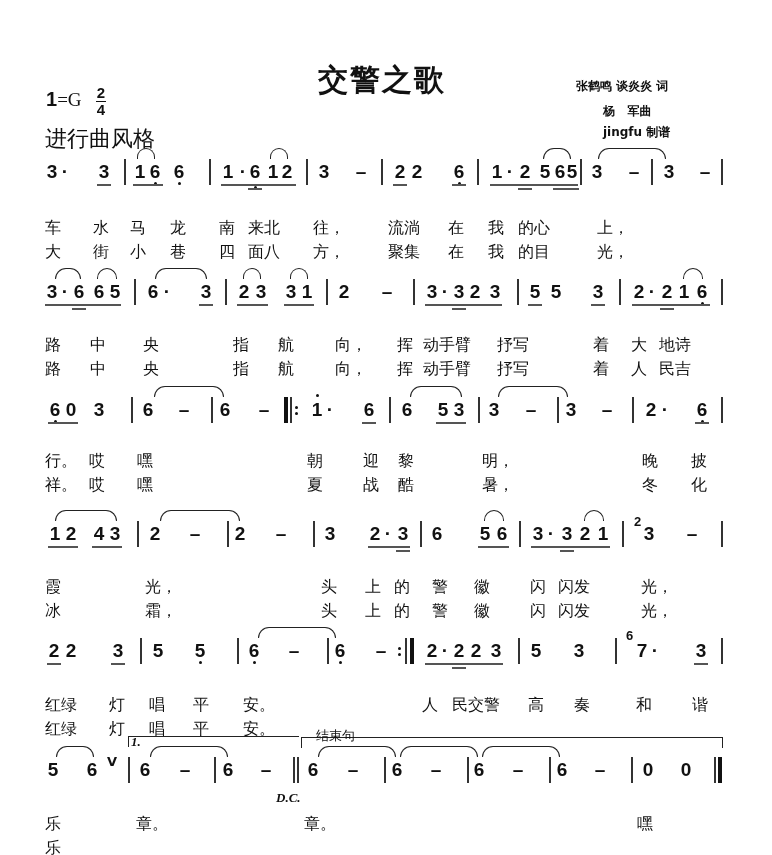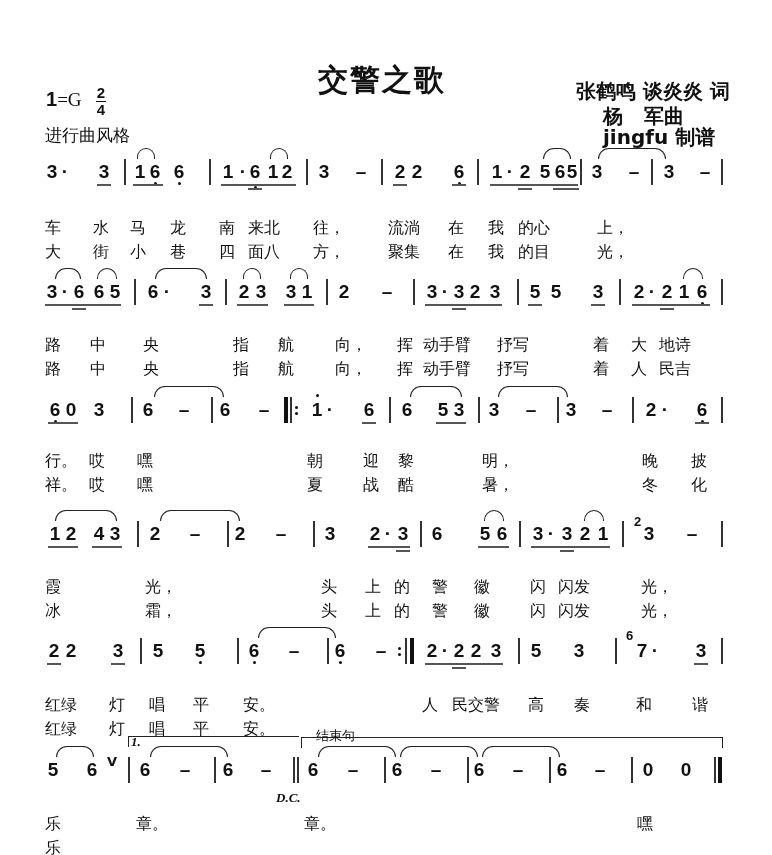--- a/index.html
+++ b/index.html
@@ -1,24 +1,24 @@
 <!DOCTYPE html>
 <html><head>
 <meta charset="utf-8">
 <style>
   html,body{margin:0;padding:0;background:#fff;}
   body{width:772px;height:855px;position:relative;overflow:hidden;color:#111;}
   .abs{position:absolute;}
   .title{left:318px;top:60px;font-family:"DejaVu Serif",serif;font-size:30px;font-weight:bold;letter-spacing:2px;}
-  .credit{font-family:"DejaVu Sans",sans-serif;font-size:20px;font-weight:bold;white-space:pre;}
+  .credit{font-family:"DejaVu Sans",sans-serif;font-size:12px;font-weight:bold;white-space:pre;}
   .key{left:46px;top:88px;font-family:"Liberation Serif",serif;font-size:19px;}
   .key b{font-family:"Liberation Sans",sans-serif;font-size:20px;}
   .ts{left:96px;top:86px;font-family:"Liberation Sans",sans-serif;font-size:15px;font-weight:bold;line-height:14px;text-align:center;}
   .ts .bar{border-top:1px solid #111;width:10px;margin:1px auto;}
-  .style{left:45px;top:124px;font-family:"DejaVu Sans",sans-serif;font-size:17px;}
+  .style{left:45px;top:124px;font-family:"DejaVu Sans",sans-serif;font-size:22px;}
   .row{position:absolute;left:0;width:772px;height:40px;}
   .n{position:absolute;font-family:"Liberation Sans",sans-serif;font-weight:bold;font-size:19px;line-height:20px;width:14px;text-align:center;top:0;}
   .n .ld{position:absolute;left:6px;top:20px;width:3px;height:3px;background:#111;border-radius:50%;}
   .n .hd{position:absolute;left:6px;top:-6px;width:3px;height:3px;background:#111;border-radius:50%;}
   .ul{position:absolute;height:2px;background:#555;top:22px;}
   .ul2{position:absolute;height:2px;background:#555;top:26px;}
   .bl{position:absolute;width:2px;height:26px;background:#333;top:-3px;}
   .bl.thick{width:4px;background:#111;}
   .tie{position:absolute;border-top:1.5px solid #222;border-left:1.5px solid #222;border-right:1.5px solid #222;border-radius:12px 12px 0 0;height:10px;border-bottom:none;top:-14px;}
   .lyr{position:absolute;font-family:"DejaVu Serif",serif;font-size:16px;white-space:pre;}

